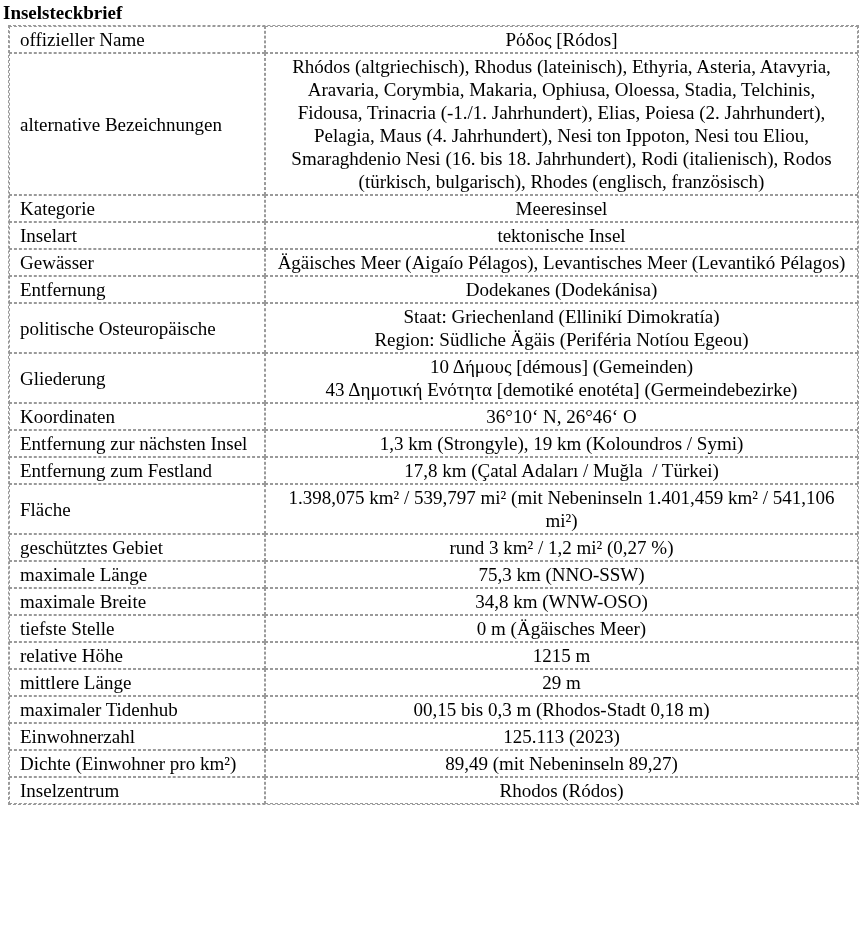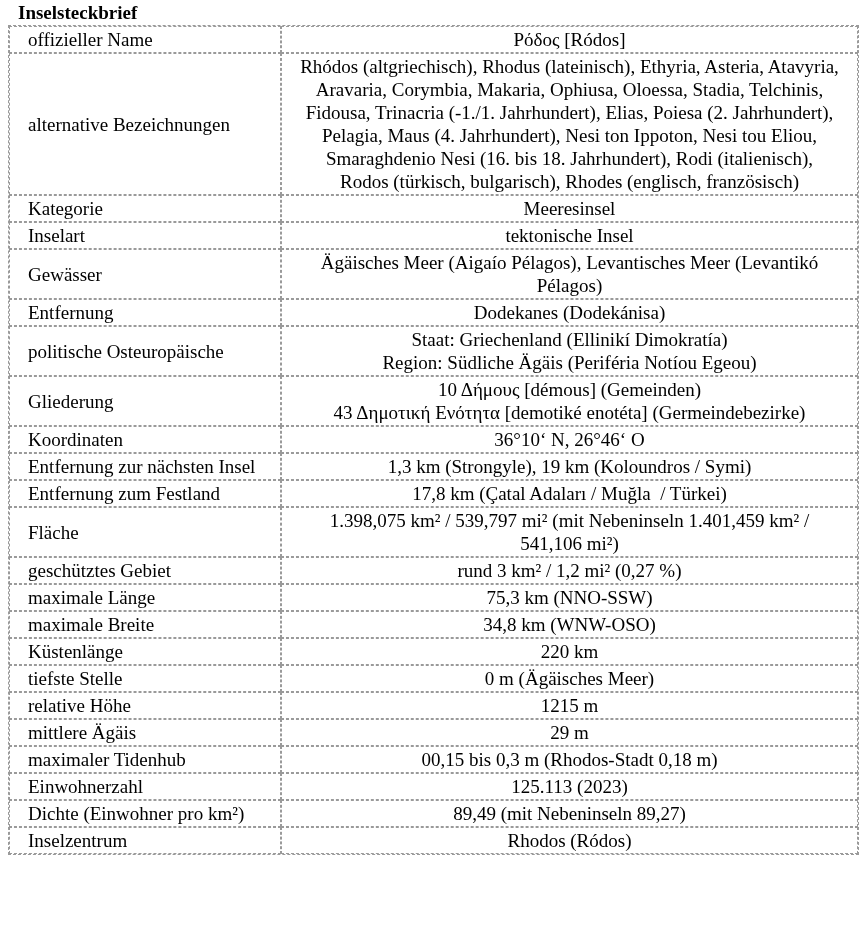--- a/index.html
+++ b/index.html
@@ -9,35 +9,35 @@
     color: #000000;
     font-family: "Liberation Serif", "DejaVu Serif", serif;
   }
   body {
     width: 863px;
   }
   .page-title {
     font-size: 19px;
     font-weight: bold;
     line-height: 21px;
-    margin: 2px 0 2px 18px;
+    margin: 2px 0 2px 3px;
   }
   table.profile-table {
     margin-left: 8px;
     width: 851px;
     border: 1px dashed #9a9a9a;
     border-collapse: separate;
     border-spacing: 0;
     table-layout: fixed;
   }
   table.profile-table td {
     border: 1px dashed #9a9a9a;
     font-size: 19px;
     line-height: 23px;
-    padding: 1px 18px;
+    padding: 1px 10px;
     vertical-align: middle;
     overflow: hidden;
     font-family: Liberation Serif, serif;
   }
   td.label-cell {
     width: 234px;
   }
   td.value-cell {
     white-space: pre-wrap;
     word-wrap: break-word;
@@ -107,33 +107,29 @@
       </tr>
       <tr>
         <td class="label-cell">maximale Länge</td>
         <td class="value-cell">75,3 km (NNO-SSW)</td>
       </tr>
       <tr>
         <td class="label-cell">maximale Breite</td>
         <td class="value-cell">34,8 km (WNW-OSO)</td>
       </tr>
       <tr>
-        <td class="label-cell">Küstenlänge</td>
-        <td class="value-cell">220 km</td>
-      </tr>
-      <tr>
         <td class="label-cell">tiefste Stelle</td>
         <td class="value-cell">0 m (Ägäisches Meer)</td>
       </tr>
       <tr>
         <td class="label-cell">relative Höhe</td>
         <td class="value-cell">1215 m</td>
       </tr>
       <tr>
-        <td class="label-cell">mittlere Ägäis</td>
+        <td class="label-cell">mittlere Länge</td>
         <td class="value-cell">29 m</td>
       </tr>
       <tr>
         <td class="label-cell">maximaler Tidenhub</td>
         <td class="value-cell">00,15 bis 0,3 m (Rhodos-Stadt 0,18 m)</td>
       </tr>
       <tr>
         <td class="label-cell">Einwohnerzahl</td>
         <td class="value-cell">125.113 (2023)</td>
       </tr>

